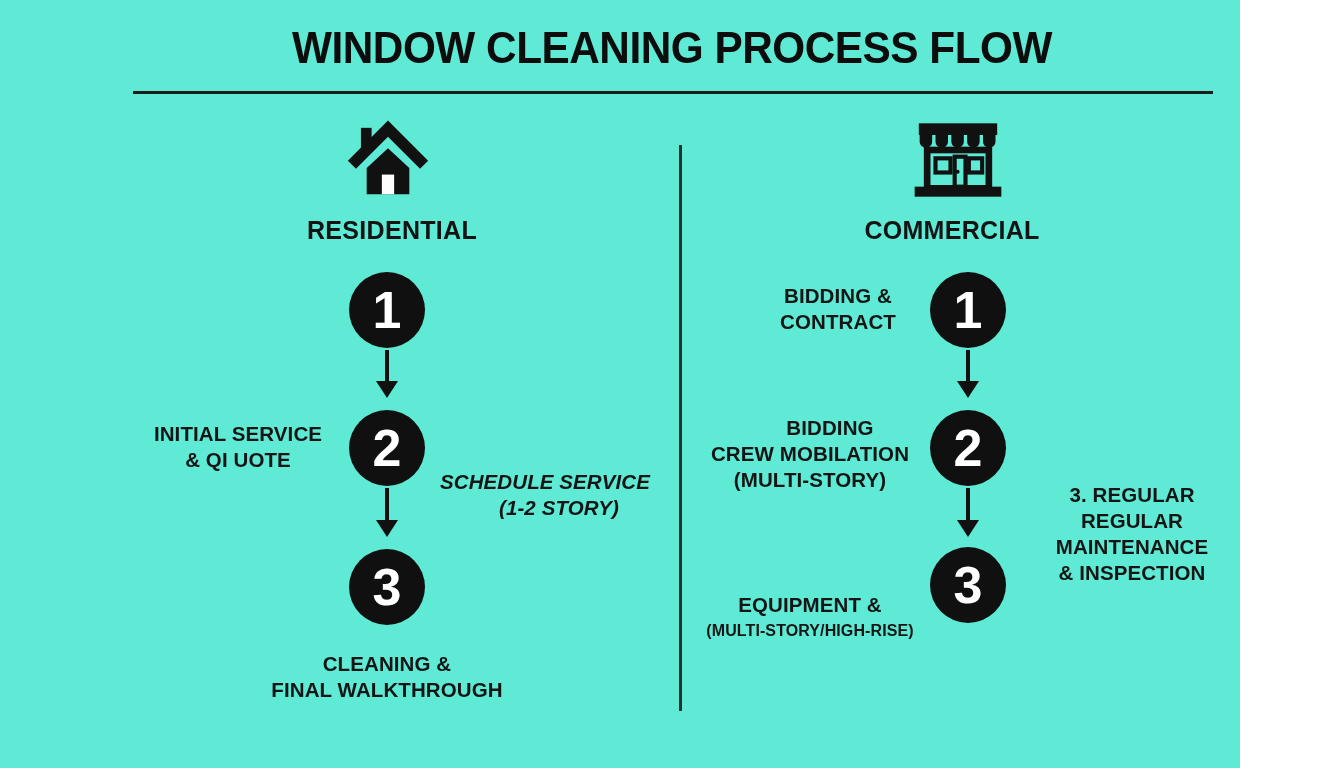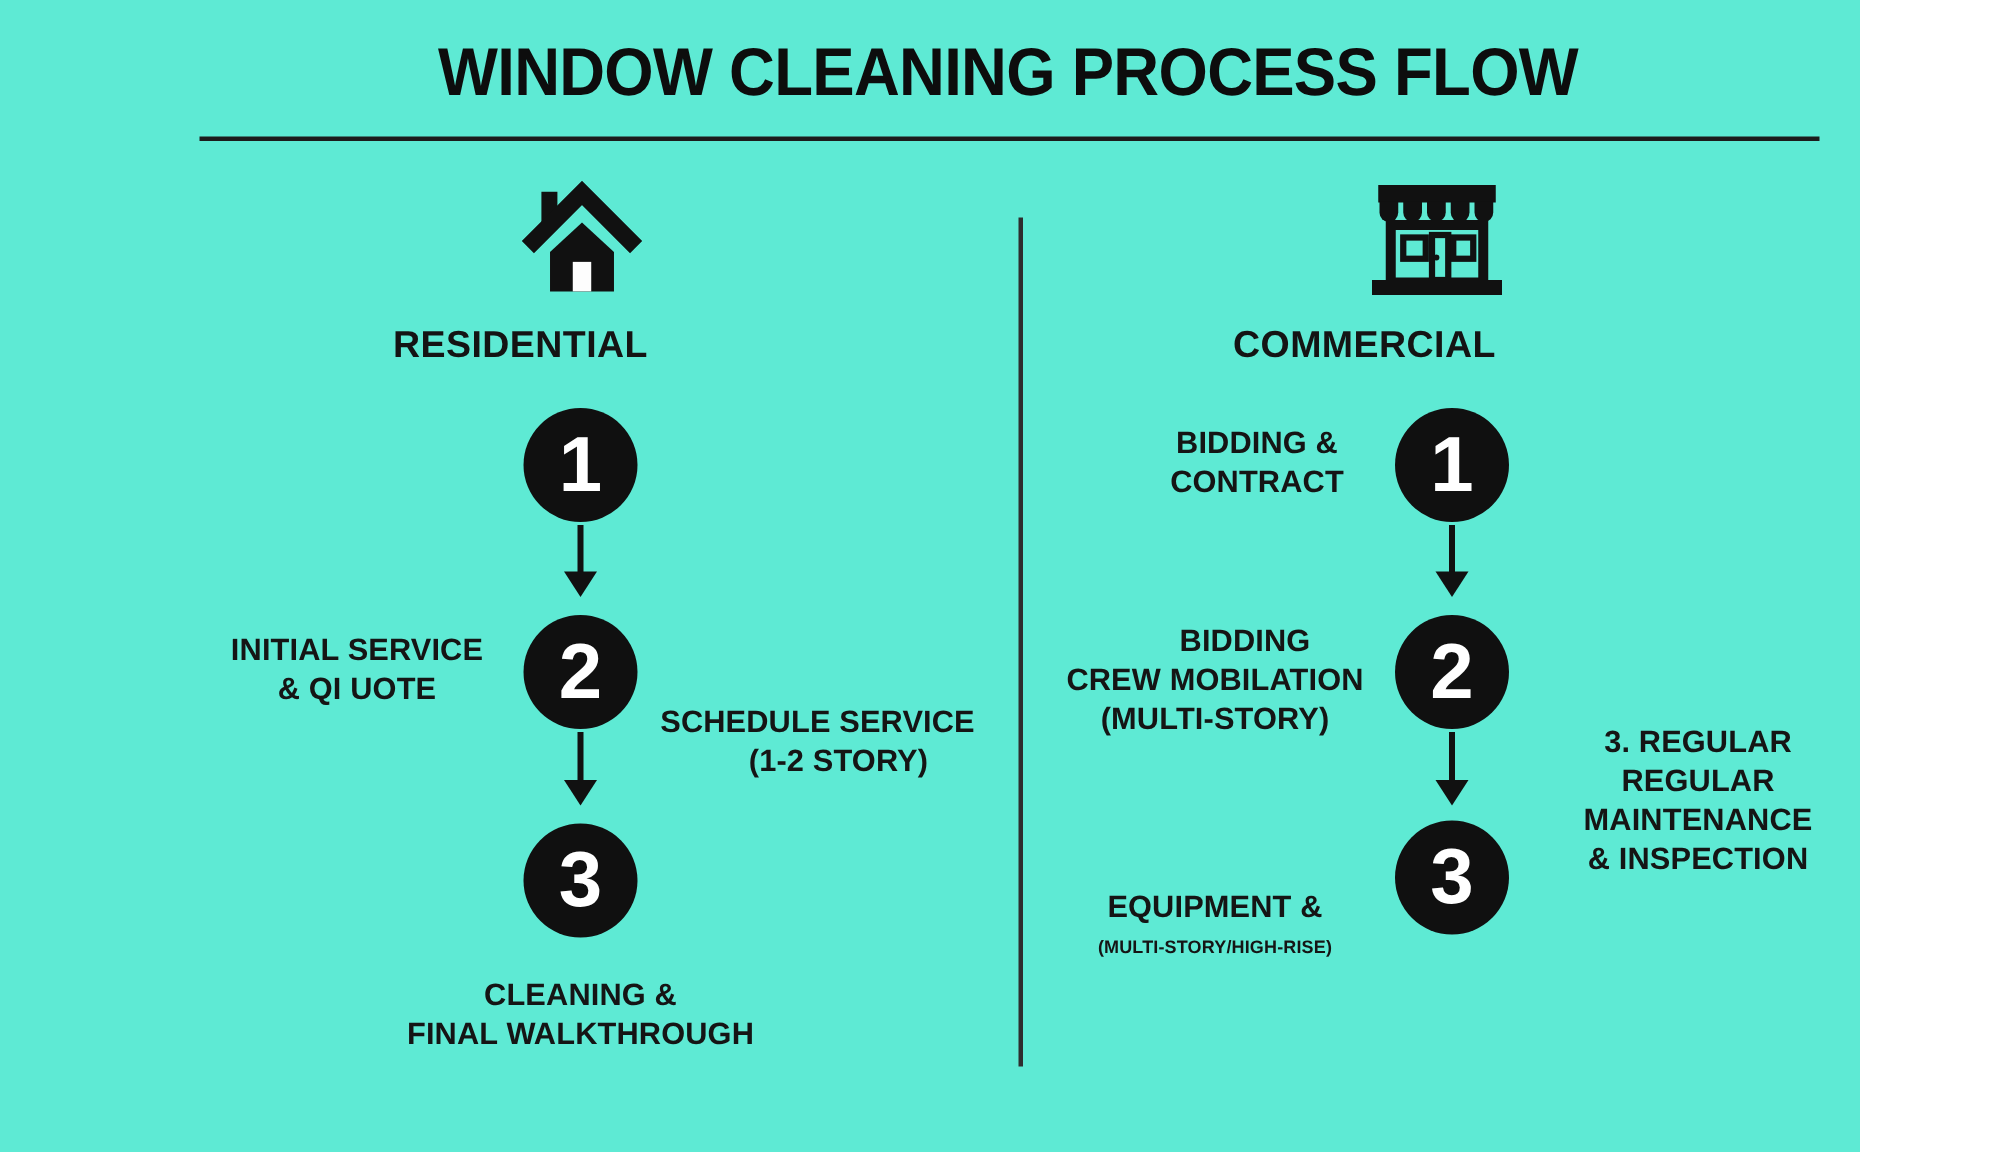--- a/index.html
+++ b/index.html
@@ -25,21 +25,21 @@
   .title-rule {
     position:absolute; left:133px; top:91px;
     width:1080px; height:3px; background:#1c1c1c;
   }
   .divider {
     position:absolute; left:679px; top:145px;
     width:2.5px; height:566px; background:#2e2e2e;
   }
   .col-header {
     position:absolute;
-    text-align:left;
+    text-align:center;
     font-size:25px; font-weight:800; letter-spacing:0.3px;
     color:#141414;
     width:260px;
   }
   .icon-box { position:absolute; }
   .step-circle {
     position:absolute;
     width:76px; height:76px; border-radius:50%;
     background:#101010;
     display:flex; align-items:center; justify-content:center;
@@ -56,21 +56,21 @@
   }
   .annot {
     position:absolute;
     width:250px;
     text-align:center;
     font-size:20.5px; font-weight:800; line-height:26px;
     letter-spacing:0.1px;
     color:#151515;
   }
   .annot span { display:block; }
-  .annot .small-line { font-size:12px; }
+  .annot .small-line { font-size:16px; }
 </style>
 </head>
 <body>
 
 <div class="canvas">
 
   <div class="title">WINDOW CLEANING PROCESS FLOW</div>
   <div class="title-rule"></div>
 
   <div class="divider"></div>
@@ -98,21 +98,21 @@
   <div class="arrow-head" style="left:376px; top:520px;"></div>
 
   <div class="step-circle" style="left:349px; top:549px;">
     <span>3</span>
   </div>
 
   <div class="annot" style="left:113px; top:421px;">
     <span>INITIAL SERVICE</span>
     <span>&amp; QI UOTE</span>
   </div>
-  <div class="annot" style="left:420px; top:469px;">
+  <div class="annot" style="left:420px; top:469px;font-style:italic;">
     <span>SCHEDULE SERVICE</span>
     <span style="padding-left:28px;">(1-2 STORY)</span>
   </div>
   <div class="annot" style="left:262px; top:651px;">
     <span>CLEANING &amp;</span>
     <span>FINAL WALKTHROUGH</span>
   </div>
 
   <div class="icon-box" style="left:908px; top:120px; width:100px; height:80px;">
     <svg width="100" height="80" viewBox="0 0 120 96">

